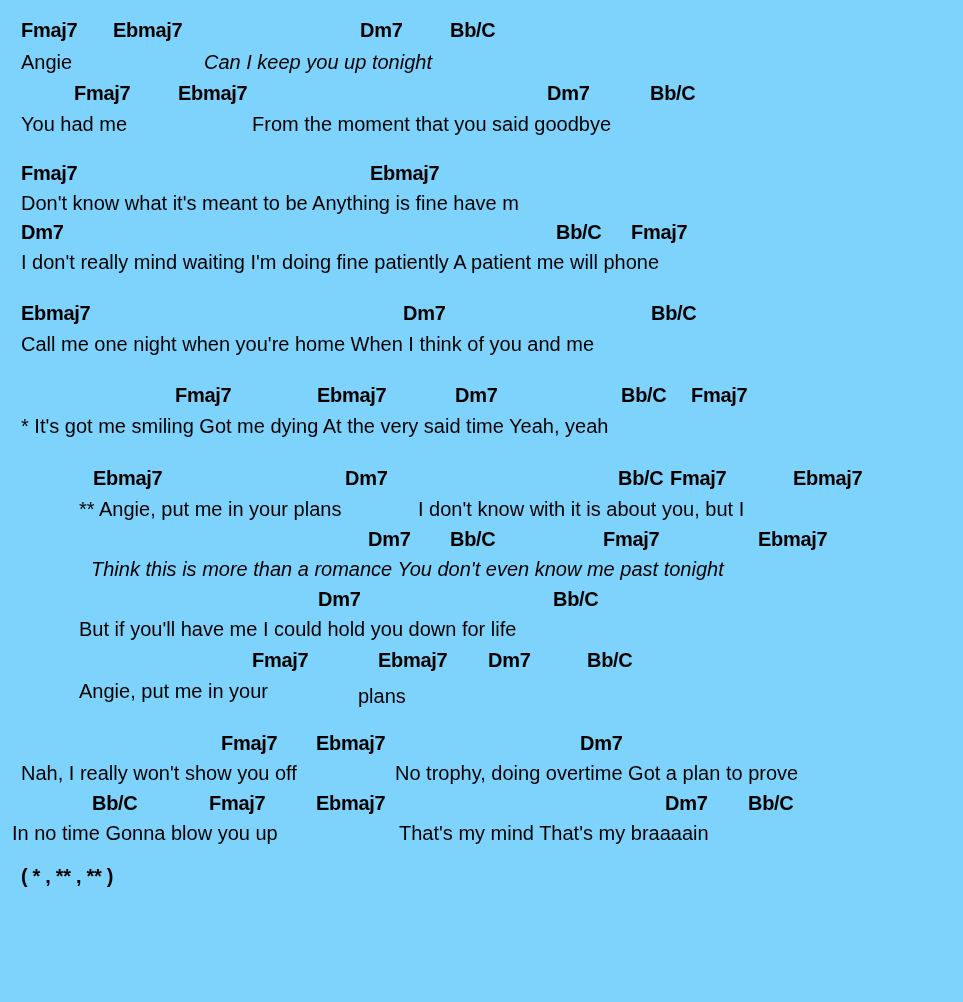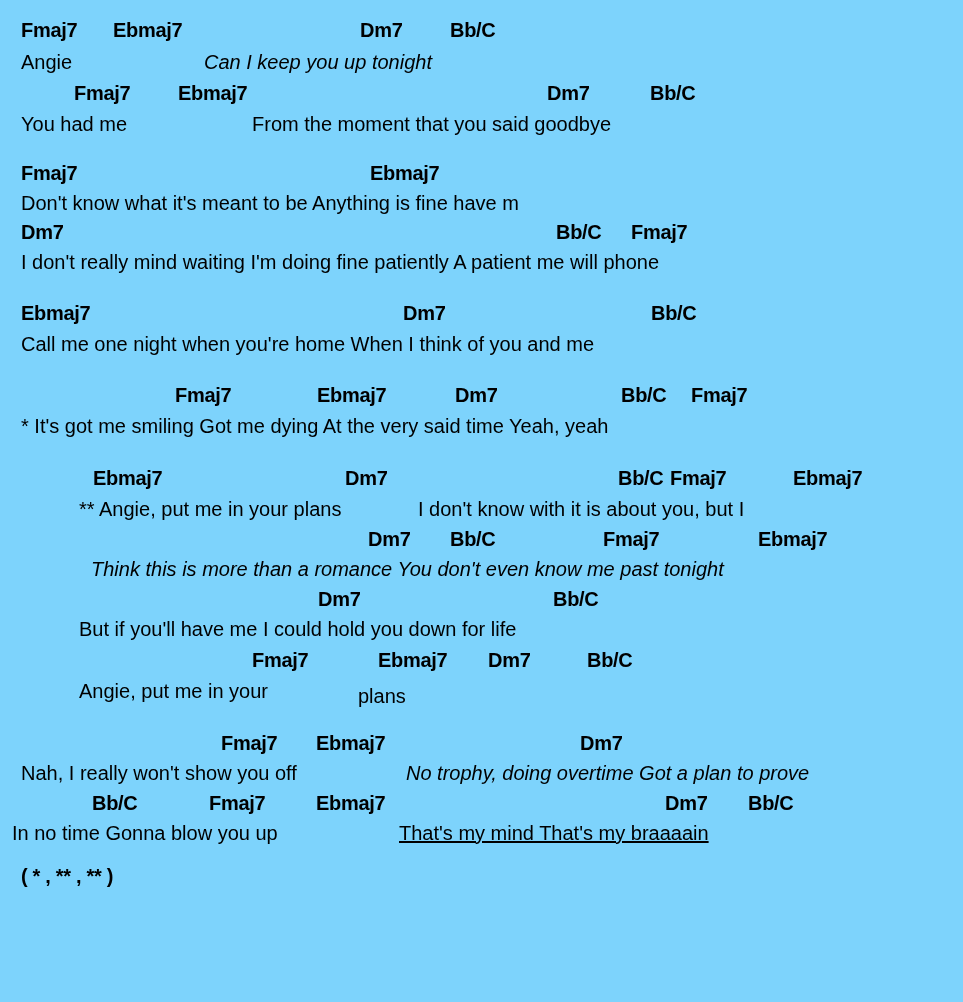--- a/index.html
+++ b/index.html
@@ -126,29 +126,29 @@
       <span class="seg" style="left: 79px; top: 679px;">Angie, put me in your</span>
       <span class="seg" style="left: 350px; top: 684px; margin-left: 8px;">plans</span>
     </div>
     <div class="line chords">
       <span class="seg" style="left: 221px; top: 731px;">Fmaj7</span>
       <span class="seg" style="left: 316px; top: 731px;">Ebmaj7</span>
       <span class="seg" style="left: 580px; top: 731px;">Dm7</span>
     </div>
     <div class="line lyrics">
       <span class="seg" style="left: 21px; top: 761px;">Nah, I really won't show you off</span>
-      <span class="seg" style="left: 406px; top: 761px; font-style: italic;">No trophy, doing overtime Got a plan to prove</span>
+      <span class="seg" style="left: 395px; top: 761px;">No trophy, doing overtime Got a plan to prove</span>
     </div>
     <div class="line chords">
       <span class="seg" style="left: 92px; top: 791px;">Bb/C</span>
       <span class="seg" style="left: 209px; top: 791px;">Fmaj7</span>
       <span class="seg" style="left: 316px; top: 791px;">Ebmaj7</span>
       <span class="seg" style="left: 665px; top: 791px;">Dm7</span>
       <span class="seg" style="left: 748px; top: 791px;">Bb/C</span>
     </div>
     <div class="line lyrics">
       <span class="seg" style="left: 12px; top: 821px;">In no time Gonna blow you up</span>
-      <span class="seg" style="left: 399px; top: 821px; text-decoration: underline;">That's my mind That's my braaaain</span>
+      <span class="seg" style="left: 399px; top: 821px;">That's my mind That's my braaaain</span>
     </div>
     <div class="line footer">
       <span class="seg" style="left: 21px; top: 864px;">( * , ** , ** )</span>
     </div>
   </div>
 
 </body></html>

